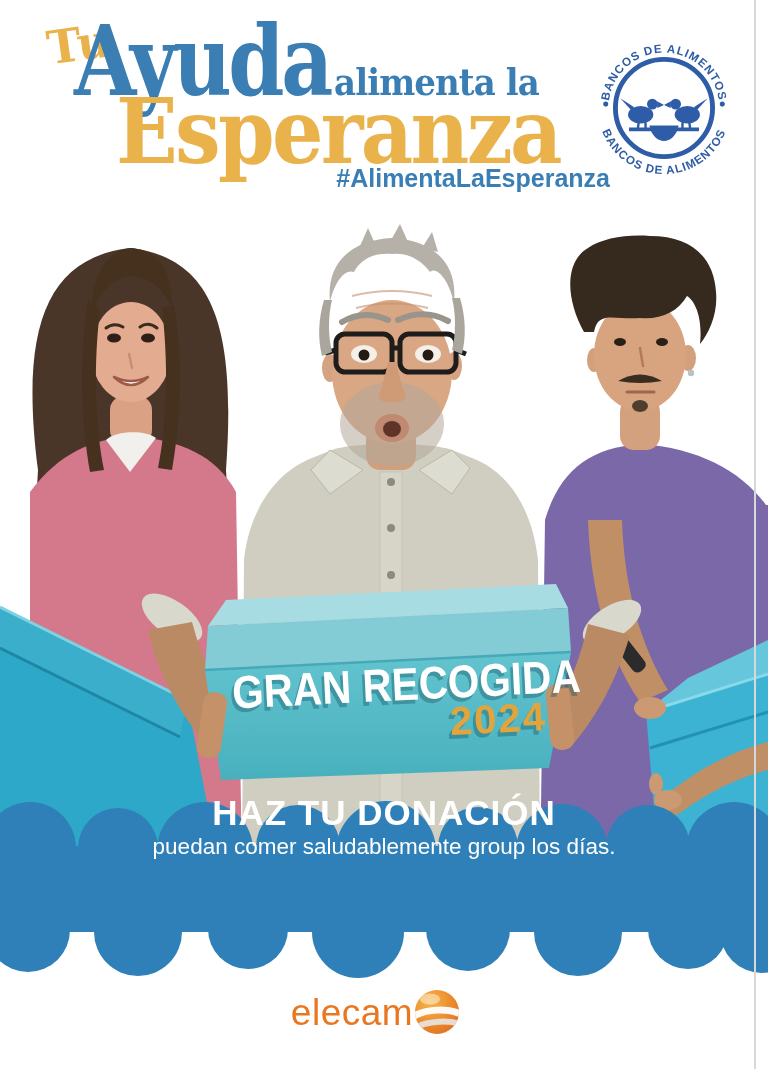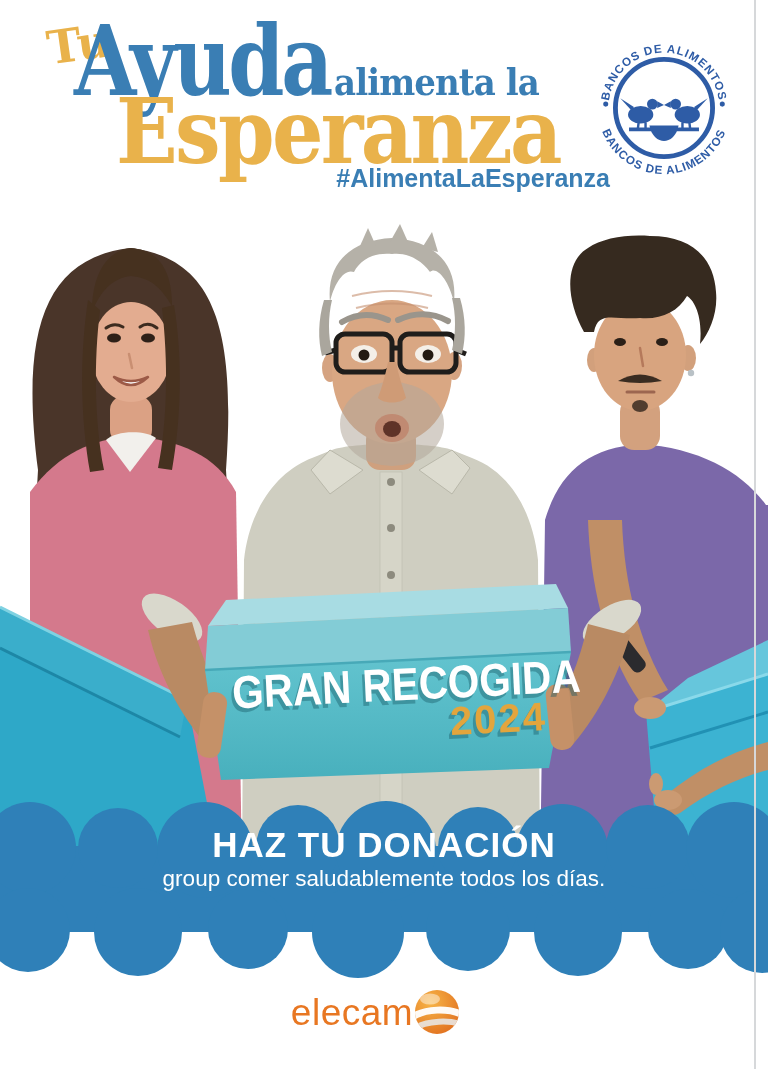--- a/index.html
+++ b/index.html
@@ -27,21 +27,21 @@
   
   .boxtext{position:absolute;left:212px;top:662px;width:348px;transform:rotate(-2.8deg);}
   .boxtitle{font:700 46px/1 "Liberation Sans",sans-serif;color:#ffffff;text-align:center;
       white-space:nowrap;transform:scaleX(.88);transform-origin:center;
       text-shadow:-3px 4px 0 rgba(23,90,102,.42);}
   .boxyear{font:700 40px/1 "Liberation Sans",sans-serif;color:#e2a53d;text-align:right;
       padding-right:14px;margin-top:-4px;letter-spacing:2px;
       text-shadow:-3px 4px 0 rgba(23,90,102,.42);}
 
   
-  .bandtext{position:absolute;left:0;right:0;top:825px;text-align:center;color:#ffffff;}
+  .bandtext{position:absolute;left:0;right:0;top:793px;text-align:center;color:#ffffff;}
   .bandheading{font:700 35px/1.15 "Liberation Sans",sans-serif;letter-spacing:1px;}
   .bandline1{font:400 22.5px/1.22 "Liberation Sans",sans-serif;margin-top:5px;}
   .bandline1 strong{font-weight:700;}
   .bandline2{font:400 22.5px/1.22 "Liberation Sans",sans-serif;}
 
   
   .brand{position:absolute;left:0;right:16px;top:988px;display:flex;justify-content:center;
       align-items:center;gap:0;}
   .elecam{font:400 37px/1 "Liberation Sans",sans-serif;color:#e87722;letter-spacing:.5px;}
   .group{font:500 37px/1 "Liberation Sans",sans-serif;color:#242021;letter-spacing:.5px;}
@@ -233,21 +233,21 @@
     </g>
   </svg>
 
   <div class="boxtext">
     <div class="boxtitle">GRAN RECOGIDA</div>
     <div class="boxyear">2024</div>
   </div>
 
   <div class="bandtext">
     <div class="bandheading">HAZ TU DONACIÓN</div>
-    <div class="bandline2">group comer saludablemente todos los días.</div>
+    <div class="bandline2">puedan comer saludablemente group los días.</div>
   </div>
 
   <footer class="brand">
     <span class="elecam">elecam</span>
     <svg class="globe" viewBox="0 0 48 48">
       <circle cx="24" cy="24" r="22" fill="url(#globeGrad2)"></circle>
       <defs>
         <radialGradient id="globeGrad2" cx="35%" cy="28%" r="85%">
           <stop offset="0" stop-color="#f7b547"></stop>
             <stop offset="1" stop-color="#e06d1d"></stop>

